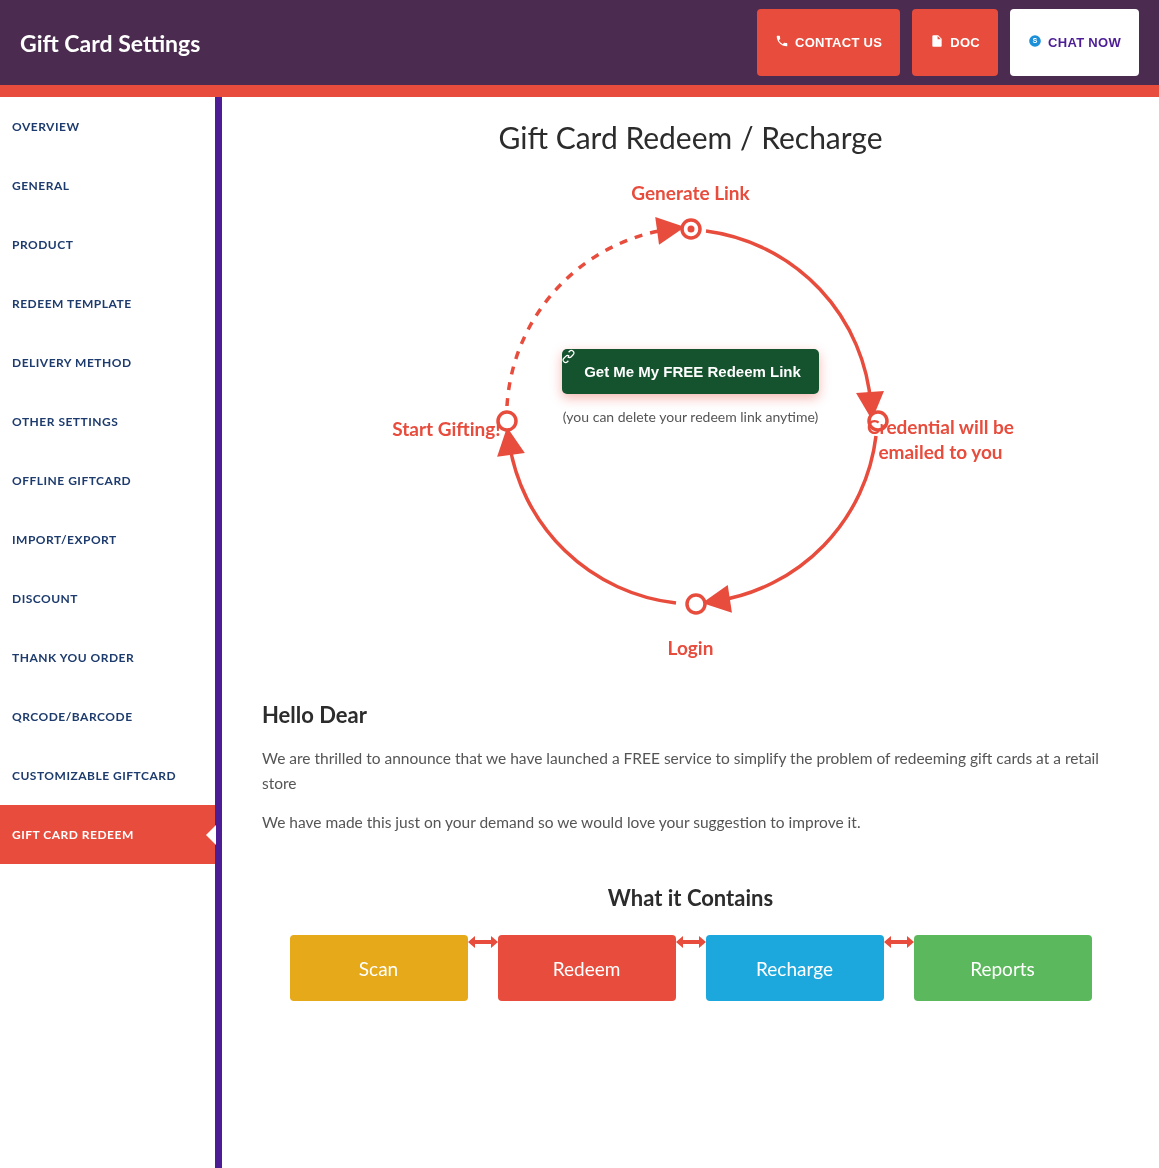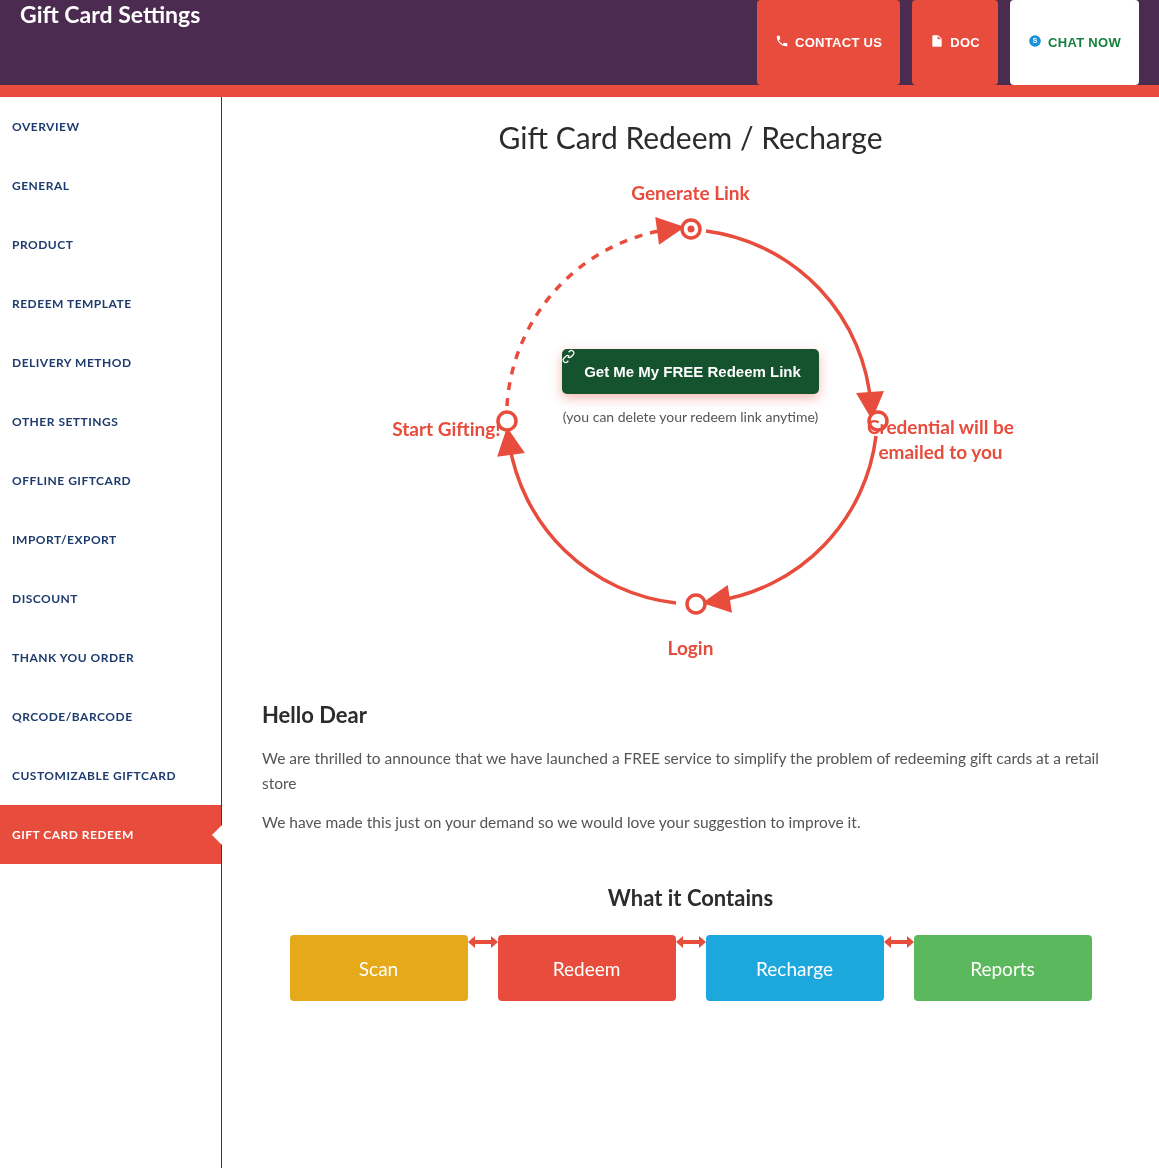--- a/index.html
+++ b/index.html
@@ -1,26 +1,26 @@
 <!DOCTYPE html>
 <html><head>
 <meta charset="utf-8">
 <style>
 *{box-sizing:border-box;margin:0;padding:0}
 body{font-family:-apple-system,BlinkMacSystemFont,"Segoe UI","Lato",Arial,sans-serif;background:#fff;color:#333}
 .page{background:#fff;width:1159px;min-height:1168px;position:relative}
-.header{background:#4b2b4f;height:85px;display:flex;justify-content:space-between;padding:0 20px}
+.header{background:#4b2b4f;height:85px;display:flex;align-items:center;justify-content:space-between;padding:0 20px}
 .header-title{color:#fff;font-size:23px;font-weight:700}
 .header-buttons{display:flex;gap:12px}
 .btn{border:none;border-radius:4px;padding:25px 18px;font-size:13px;font-weight:700;cursor:pointer;display:flex;align-items:center;gap:6px;letter-spacing:.3px}
 .btn-red{background:#e74c3c;color:#fff}
-.btn-white{background:#fff;color:#15803d}
+.btn-white{background:#fff;color:#4c1d95}
 .redbar{background:#e74c3c;height:12px}
 .body{display:flex}
-.sidebar{width:222px;background:#fff;border-right:1px solid #4c1d95;min-height:1071px}
+.sidebar{width:222px;background:#fff;border-right:7px solid #4c1d95;min-height:1071px}
 .side-item{padding:22px 12px;font-size:12px;font-weight:700;letter-spacing:.5px;color:#1d3b6d;cursor:pointer}
 .side-item.active{background:#e74c3c;color:#fff;position:relative}
 .side-item.active::after{content:"";position:absolute;right:-1px;top:50%;transform:translateY(-50%);border-top:10px solid transparent;border-bottom:10px solid transparent;border-right:10px solid #fff}
 .main{flex:1;padding:22px 40px}
 .main-title{text-align:center;font-size:30px;color:#2c2c2c;font-weight:400;margin-bottom:26px}
 .diagram{position:relative;width:520px;height:480px;margin:8px auto 40px}
 .diagram svg{position:absolute;left:0;top:0}
 .d-label{position:absolute;color:#e74c3c;font-weight:700;font-size:19px;text-align:center;line-height:1.3}
 .d-top{top:0;left:50%;transform:translateX(-50%);white-space:nowrap}
 .d-right{top:234px;right:-80px;width:180px}

